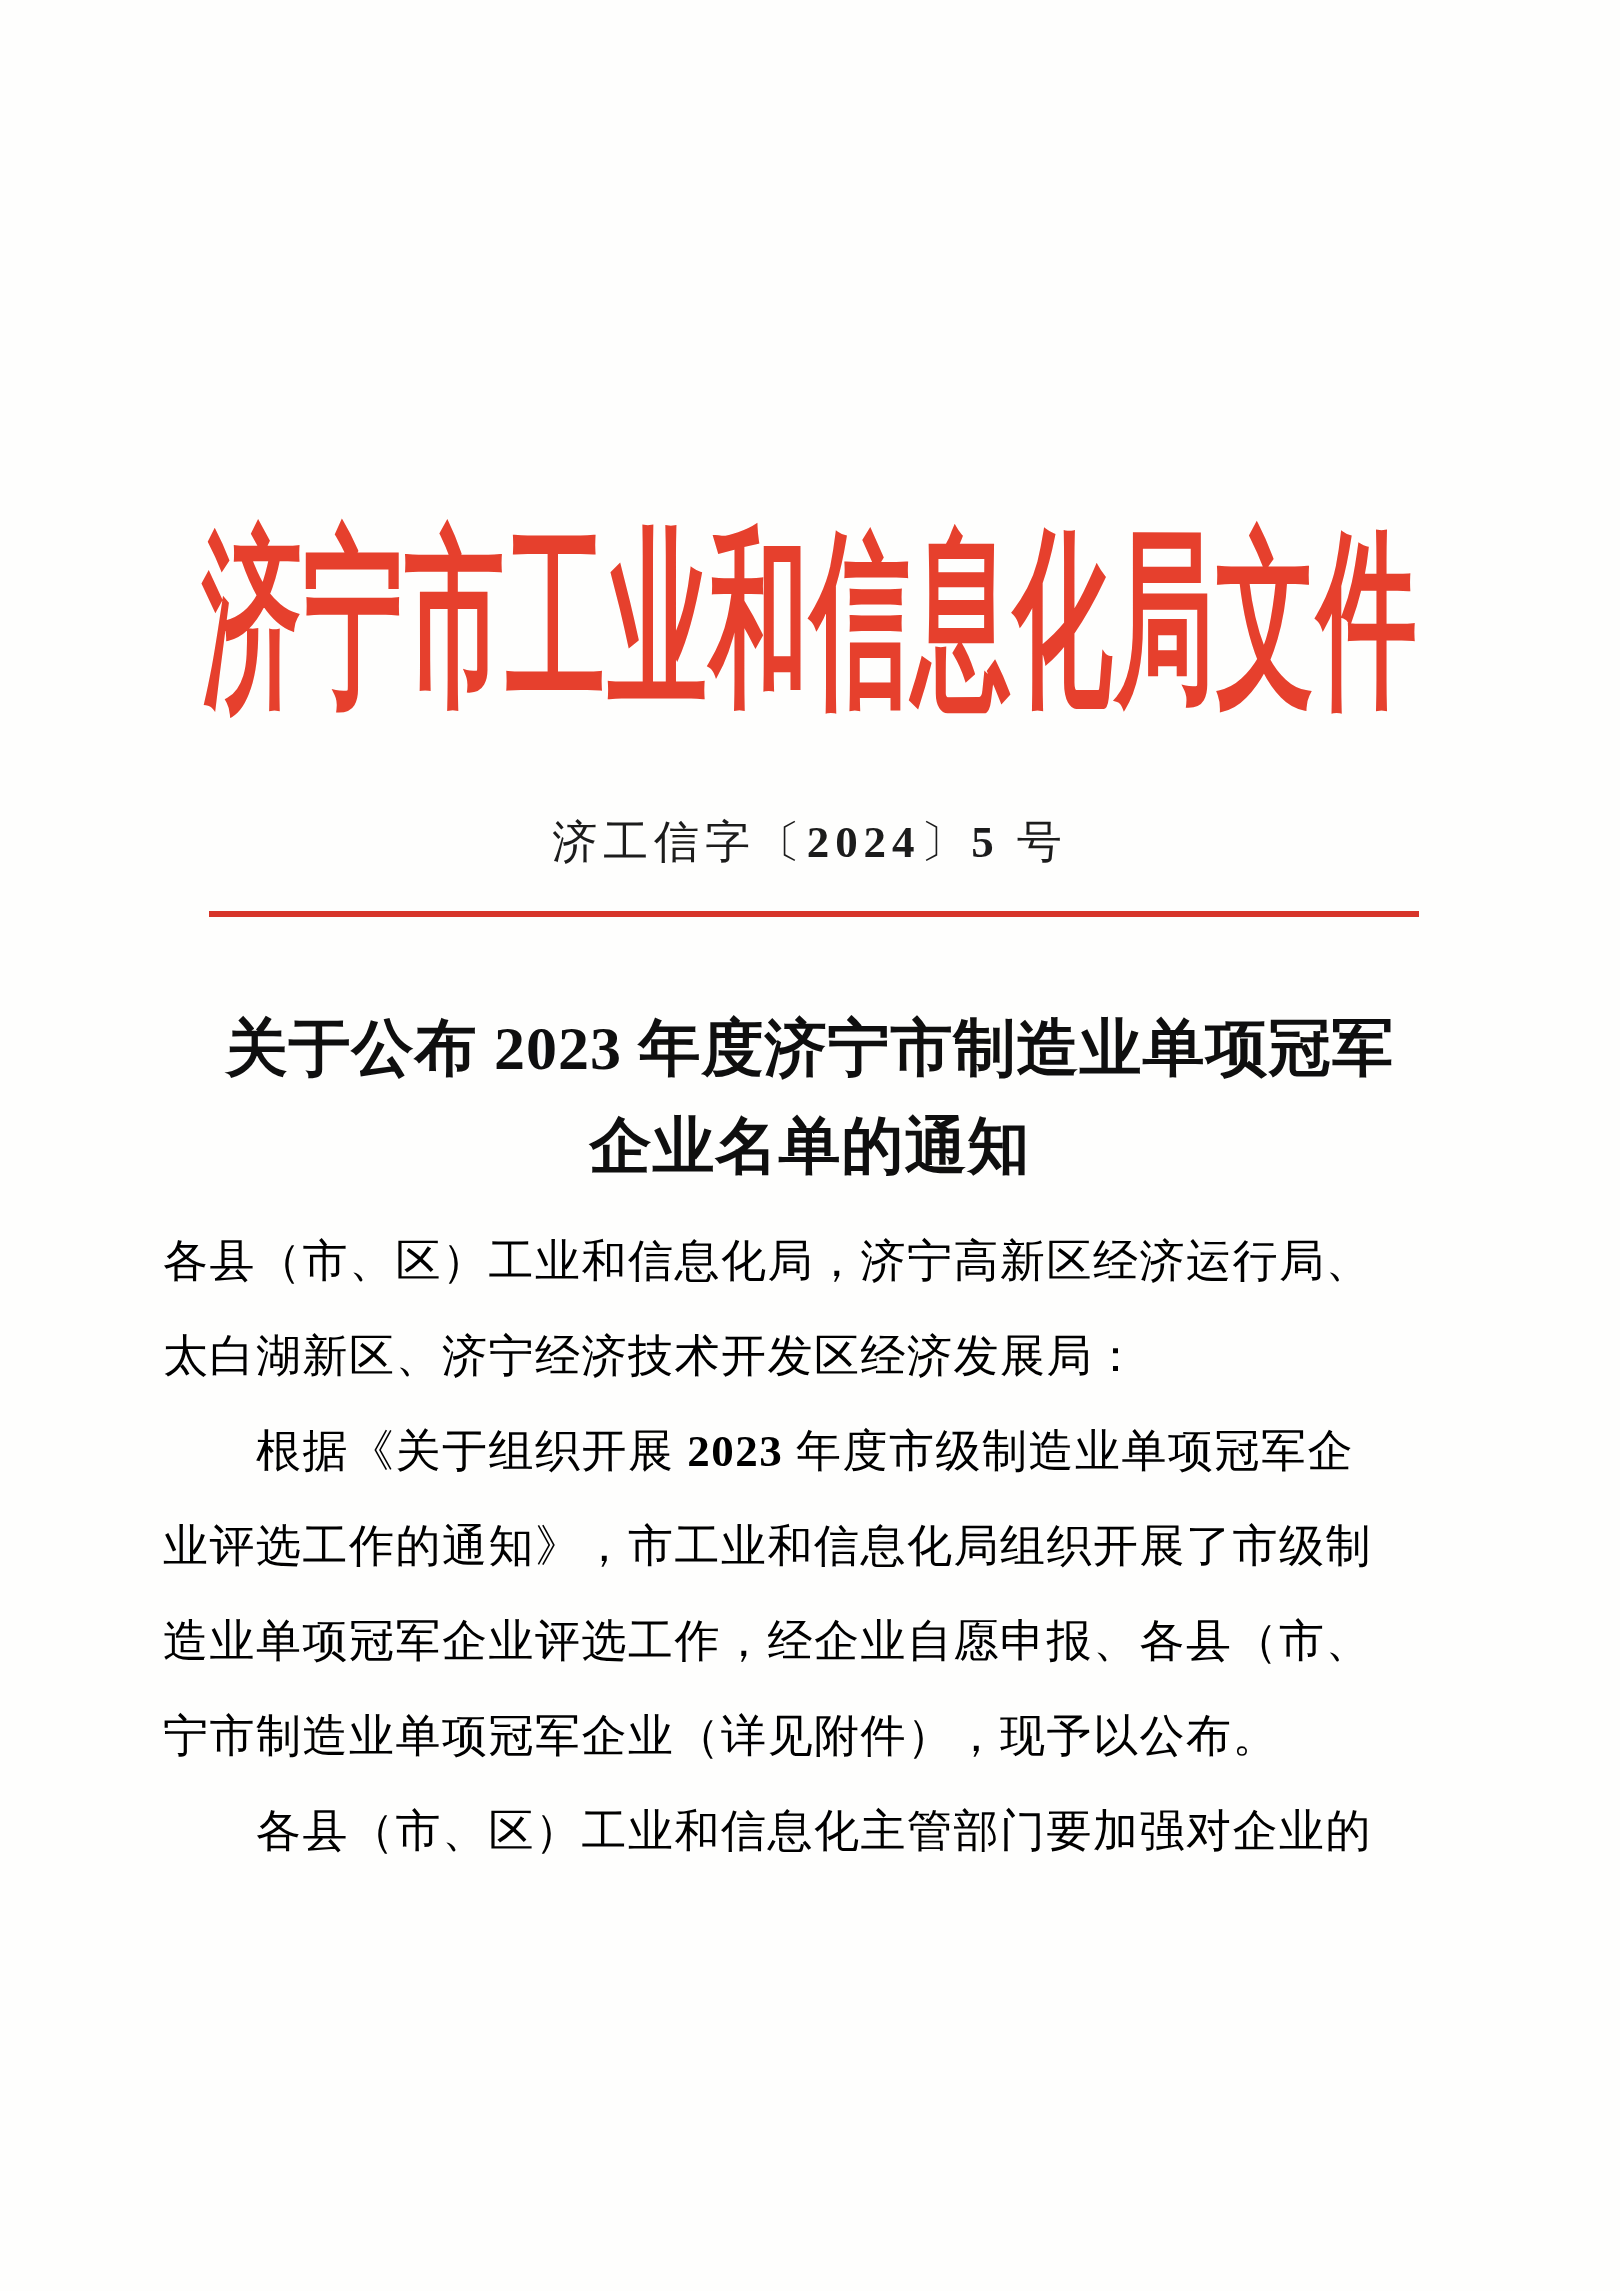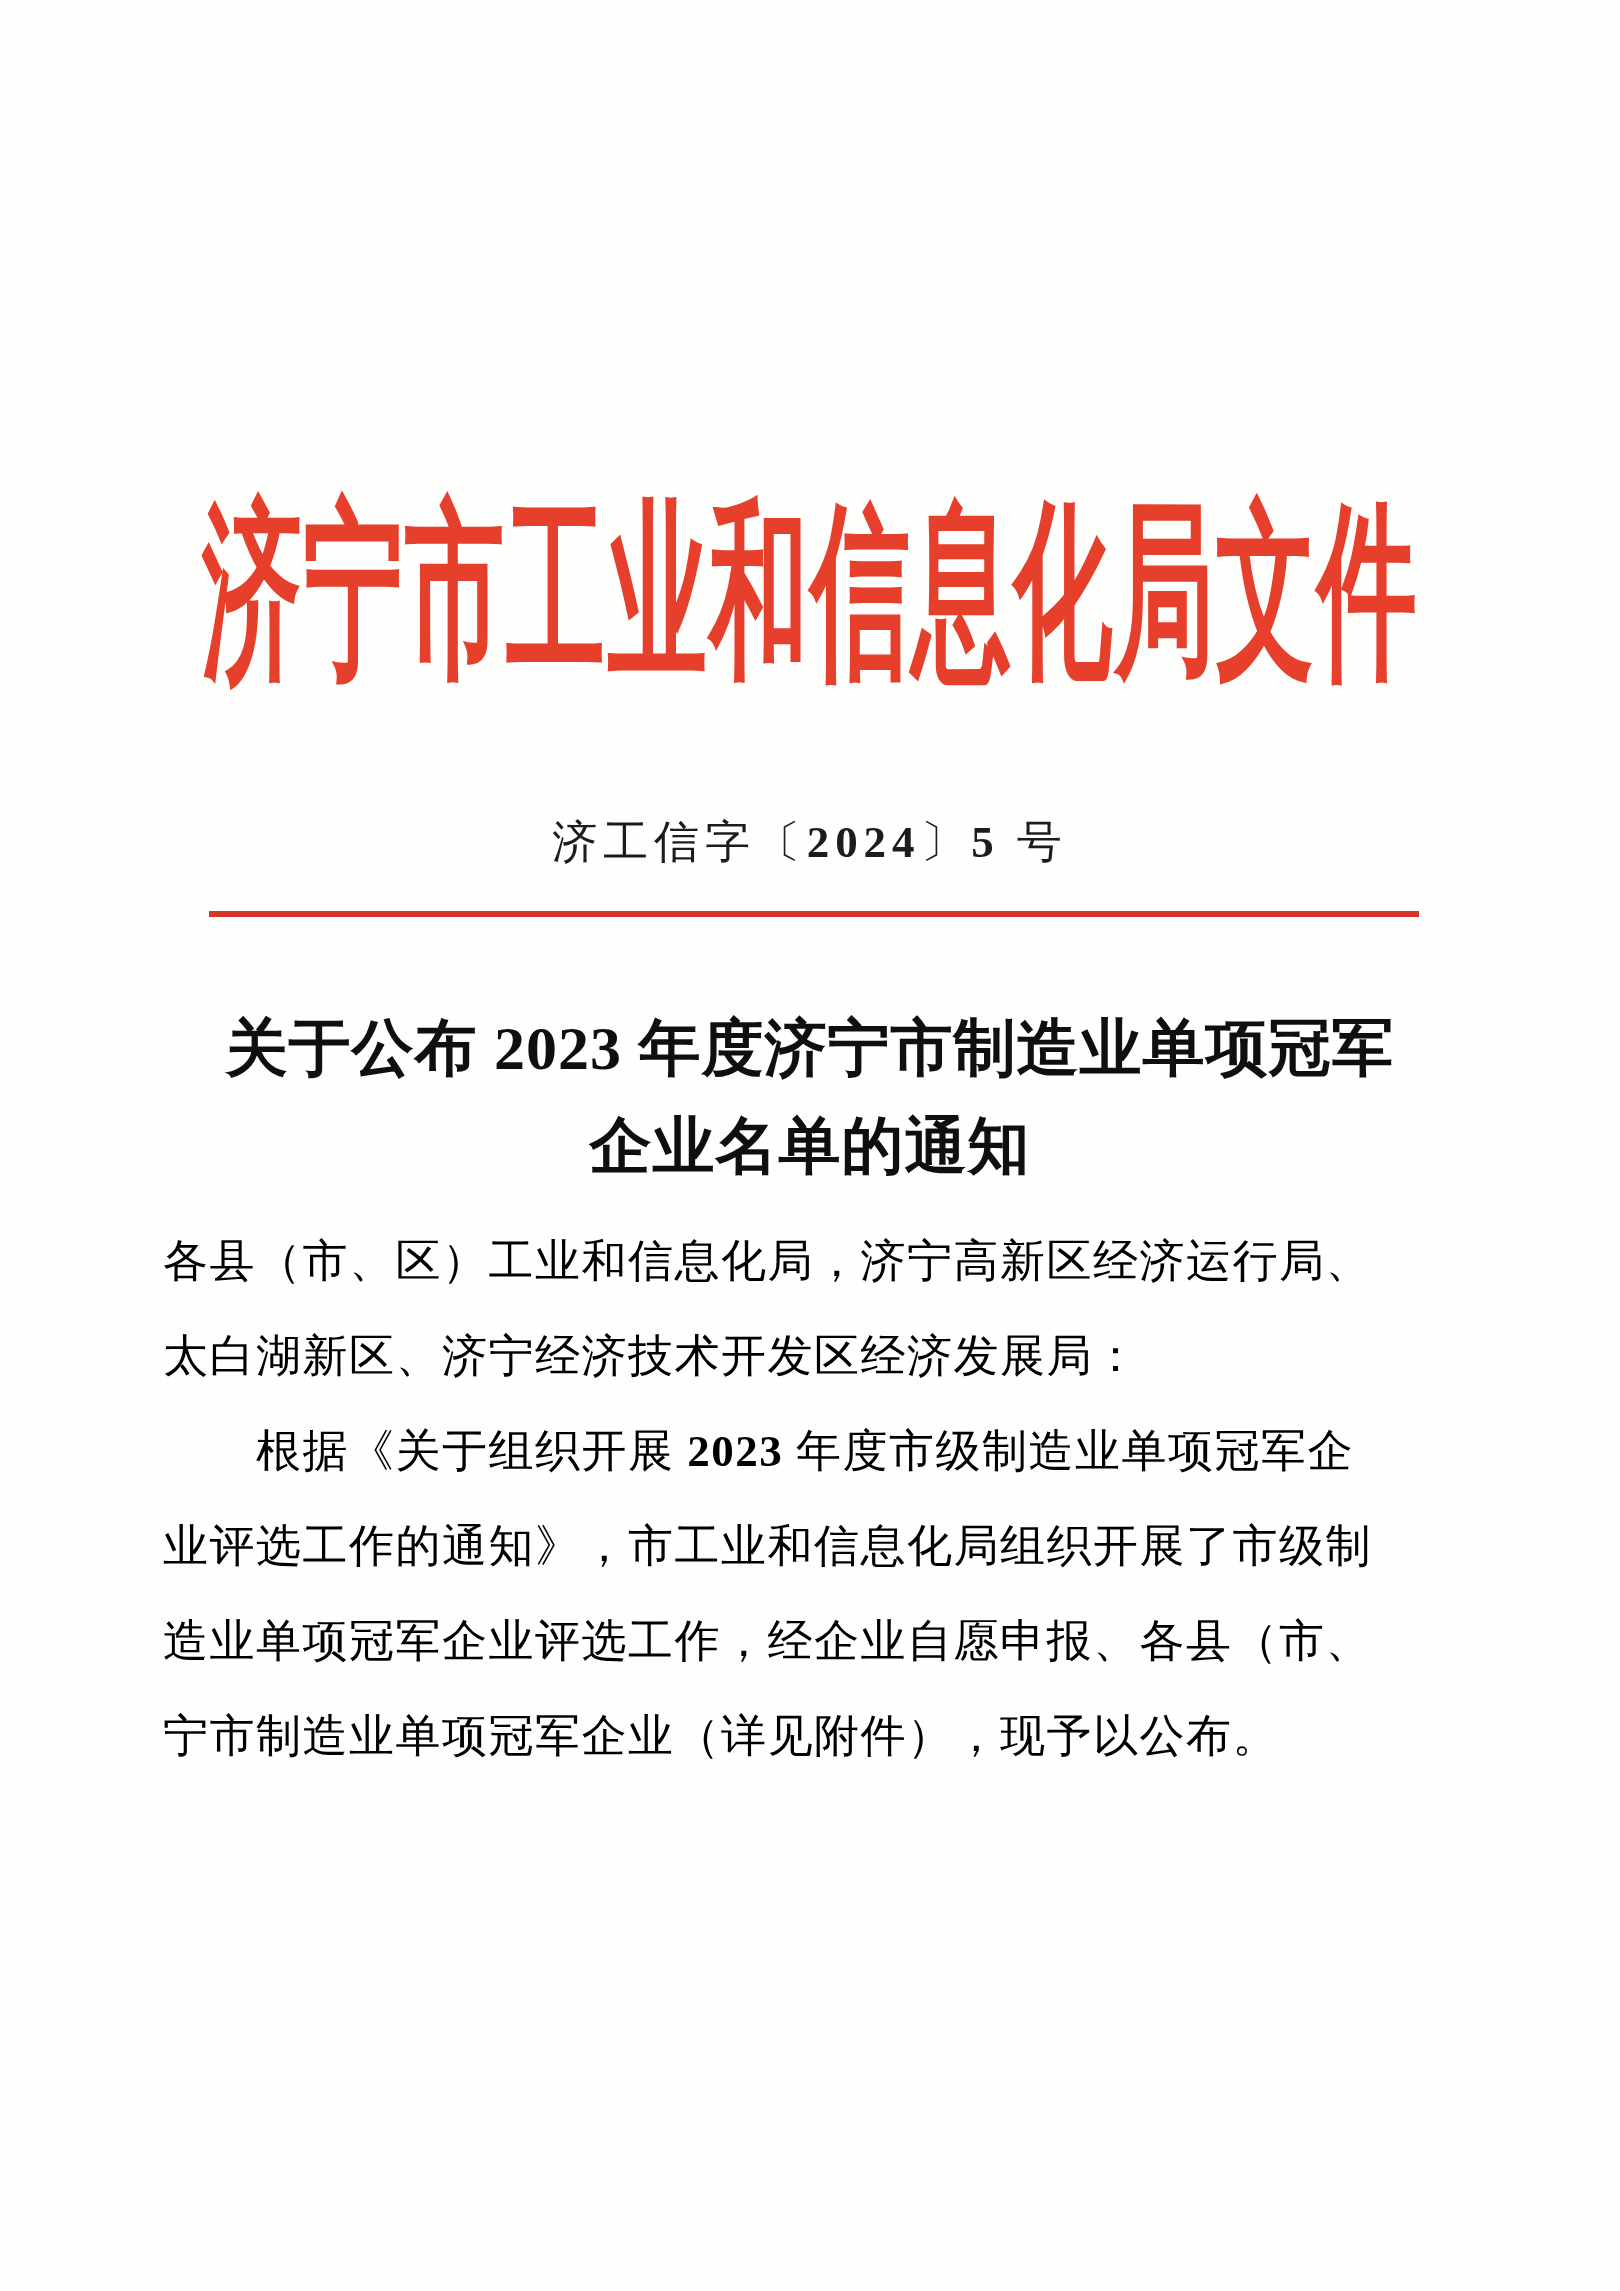--- a/index.html
+++ b/index.html
@@ -13,21 +13,21 @@
     width: 1620px;
     height: 2292px;
     margin: 0 auto;
     background: #fefefdff;
     overflow: hidden;
     color: #1a1a1a;
   }
   
   .red-header {
     position: absolute;
-    top: 493px;
+    top: 521px;
     left: 0;
     width: 100%;
     display: flex;
     justify-content: center;
   }
   .red-header-text {
     font-size: 191px;
     line-height: 1.05;
     font-weight: 700;
     color: #e6402d;
@@ -113,16 +113,17 @@
       <div class="title-line">企业名单的通知</div>
     </div>
 
   <div class="doc-body">
       <div class="body-line">各县（市、区）工业和信息化局，济宁高新区经济运行局、</div>
       <div class="body-line">太白湖新区、济宁经济技术开发区经济发展局：</div>
       <div class="body-line indent">根据《关于组织开展 <b>2023</b> 年度市级制造业单项冠军企</div>
       <div class="body-line">业评选工作的通知》，市工业和信息化局组织开展了市级制</div>
       <div class="body-line">造业单项冠军企业评选工作，经企业自愿申报、各县（市、</div>
       <div class="body-line">宁市制造业单项冠军企业（详见附件），现予以公布。</div>
+      <div class="body-line indent">各县（市、区）工业和信息化主管部门要加强对企业的</div>
     </div>
 
 </div>
 
 
 </body></html>

